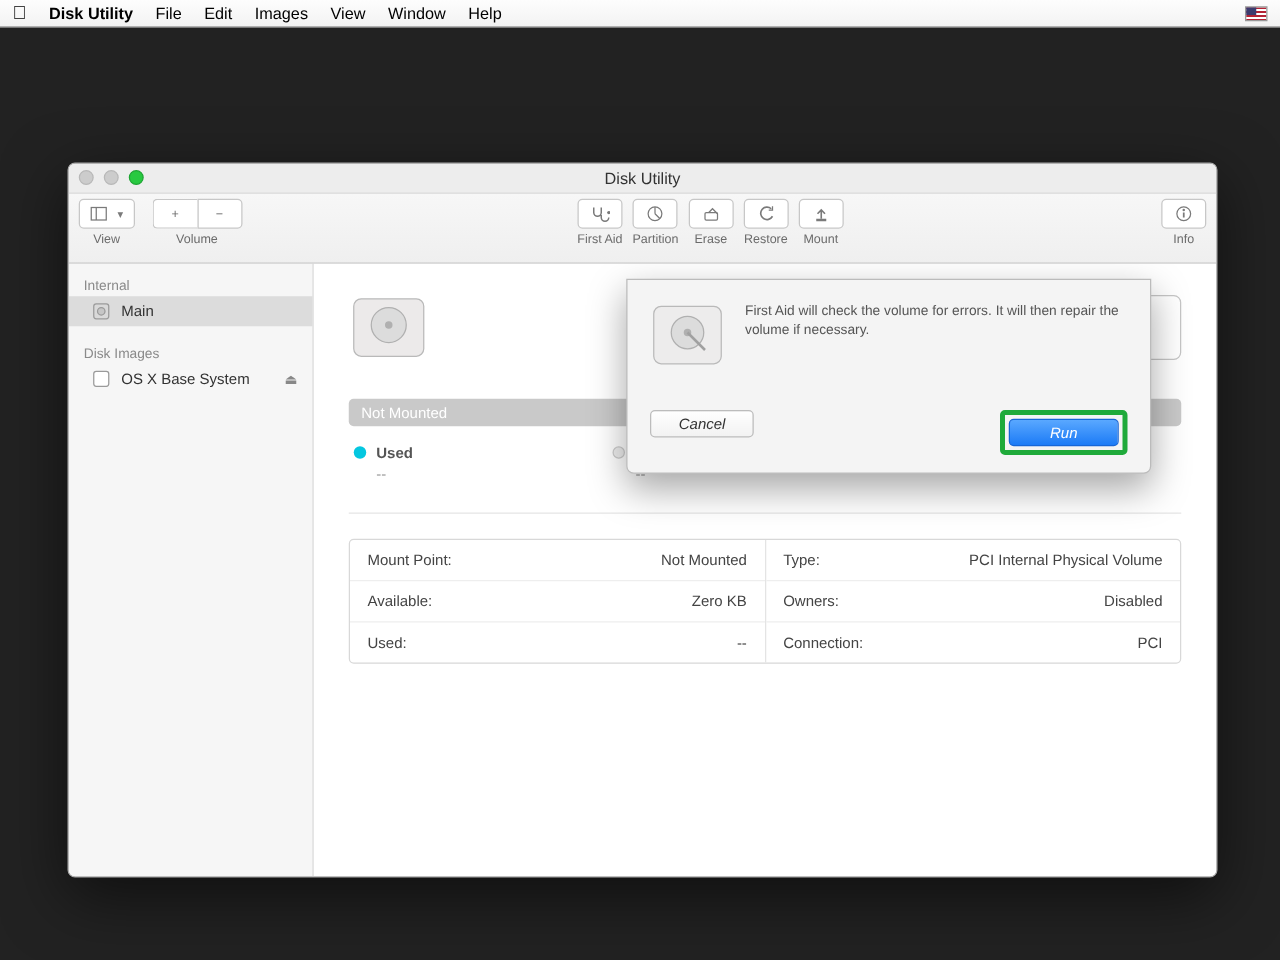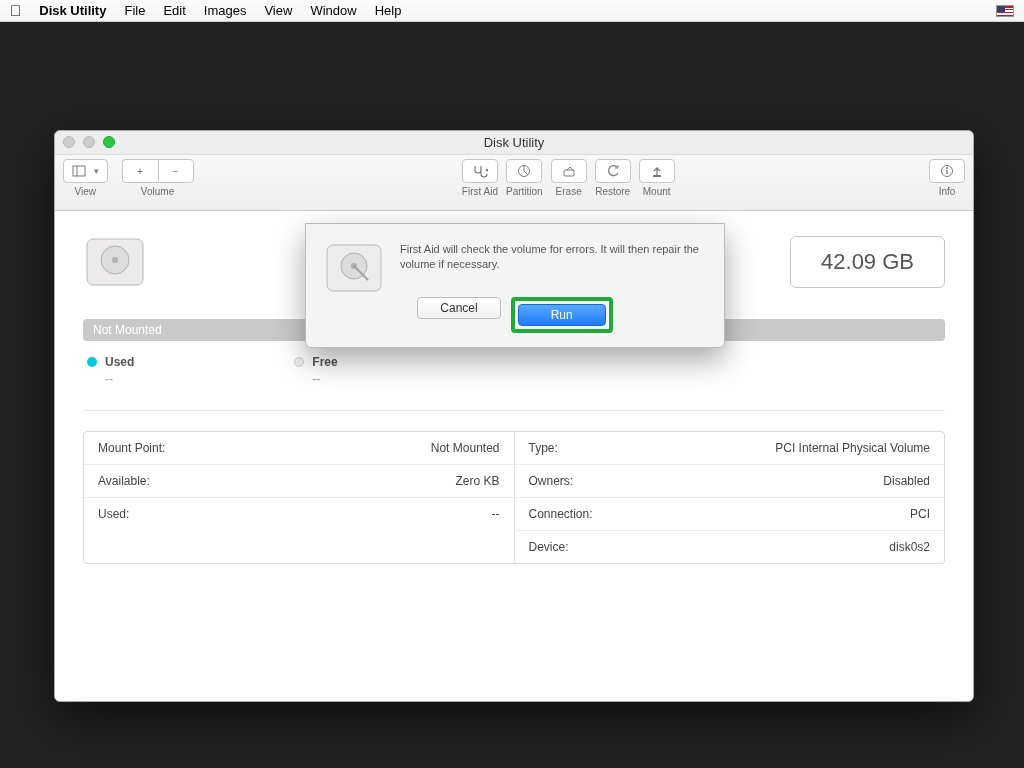--- a/index.html
+++ b/index.html
@@ -45,21 +45,21 @@
   .info-grid { display:flex; border:1px solid #d8d8d8; border-radius:4px; margin-top:20px; font-size:12px; color:#444;justify-content:center;}
   .info-col{flex:1;}
   .info-col:first-child{border-right:1px solid #e4e4e4;}
   .info-row{display:flex;justify-content:space-between;padding:9px 14px;border-bottom:1px solid #eee;}
   .info-row:last-child{border-bottom:none;}
   
   .sheet { position:absolute; left:250px; top:12px; width:420px; background:#f4f4f4; border:1px solid #bbb; border-radius:0 0 6px 6px; box-shadow:0 12px 30px rgba(0,0,0,.35); padding:18px 18px 14px; z-index:5; }
   .sheet .row1{display:flex;gap:16px;}
   .sheet h3{font-size:13px;font-weight:700;margin-bottom:6px;}
   .sheet p{font-size:11px;color:#555;line-height:1.35;}
-  .sheet .btns{display:flex;justify-content:center;gap:10px;margin-top:3px;}
+  .sheet .btns{display:flex;justify-content:space-between;gap:10px;margin-top:34px;font-style:italic;}
   .btn{height:22px;border-radius:4px;border:1px solid #bcbcbc;background:linear-gradient(#fff,#f2f2f2);font-size:12px;padding:0 22px;display:flex;align-items:center;color:#333;}
   .btn.primary{background:linear-gradient(#5aa8ff,#1c7bf6);color:#fff;border-color:#1766d6;}
   .highlight{border:4px solid #1faa3a;padding:3px;border-radius:4px;}
   svg{display:block;}
 </style>
 </head>
 <body>
 
 <div class="menubar">
   <span class="apple"></span>
@@ -164,20 +164,42 @@
             <circle cx="7" cy="4" r="1" fill="#7a7a7a"></circle>
             <rect x="6.3" y="6" width="1.4" height="4" fill="#7a7a7a"></rect>
           </svg>
       </div>
       <span class="tb-label">Info</span>
     </div>
   </div>
 
   <div class="body">
 
+    <div class="sidebar">
+      <div class="sb-header">Internal</div>
+      <div class="sb-row sel">
+        <span class="sb-icon">
+          <svg width="16" height="16">
+              <rect x="2" y="2" width="12" height="12" rx="2" fill="#d9d9d9" stroke="#9a9a9a"></rect>
+              <circle cx="8" cy="8" r="3" fill="#c6c6c6" stroke="#9a9a9a"></circle>
+            </svg>
+        </span>
+        <span>Main</span>
+      </div>
+      <div class="sb-header" style="margin-top:10px;">Disk Images</div>
+      <div class="sb-row">
+        <span class="sb-icon">
+          <svg width="16" height="16">
+              <rect x="2" y="2" width="12" height="12" rx="2" fill="#fff" stroke="#9a9a9a"></rect>
+            </svg>
+        </span>
+        <span>OS X Base System</span>
+        <span class="eject">⏏</span>
+      </div>
+    </div>
 
     <div class="content">
       <div class="vol-header">
         <span class="vol-icon">
           <svg width="64" height="54">
               <rect x="4" y="4" width="56" height="46" rx="6" fill="#eceaea" stroke="#b9b9b9"></rect>
               <circle cx="32" cy="25" r="14" fill="#dcdcdc" stroke="#b0b0b0"></circle>
               <circle cx="32" cy="25" r="3" fill="#b0b0b0"></circle>
             </svg>
         </span>
@@ -223,24 +245,20 @@
               <span>Type:</span>
               <span>PCI Internal Physical Volume</span>
             </div>
           <div class="info-row">
               <span>Owners:</span>
               <span>Disabled</span>
             </div>
           <div class="info-row">
               <span>Connection:</span>
               <span>PCI</span>
-            </div>
-          <div class="info-row">
-              <span>Device:</span>
-              <span>disk0s2</span>
             </div>
         </div>
       </div>
 
       <div class="sheet">
         <div class="row1">
           <span>
             <svg width="60" height="52">
                 <rect x="3" y="3" width="54" height="46" rx="6" fill="#edecec" stroke="#b9b9b9"></rect>
                 <circle cx="30" cy="24" r="13" fill="#dcdcdc" stroke="#b0b0b0"></circle>

